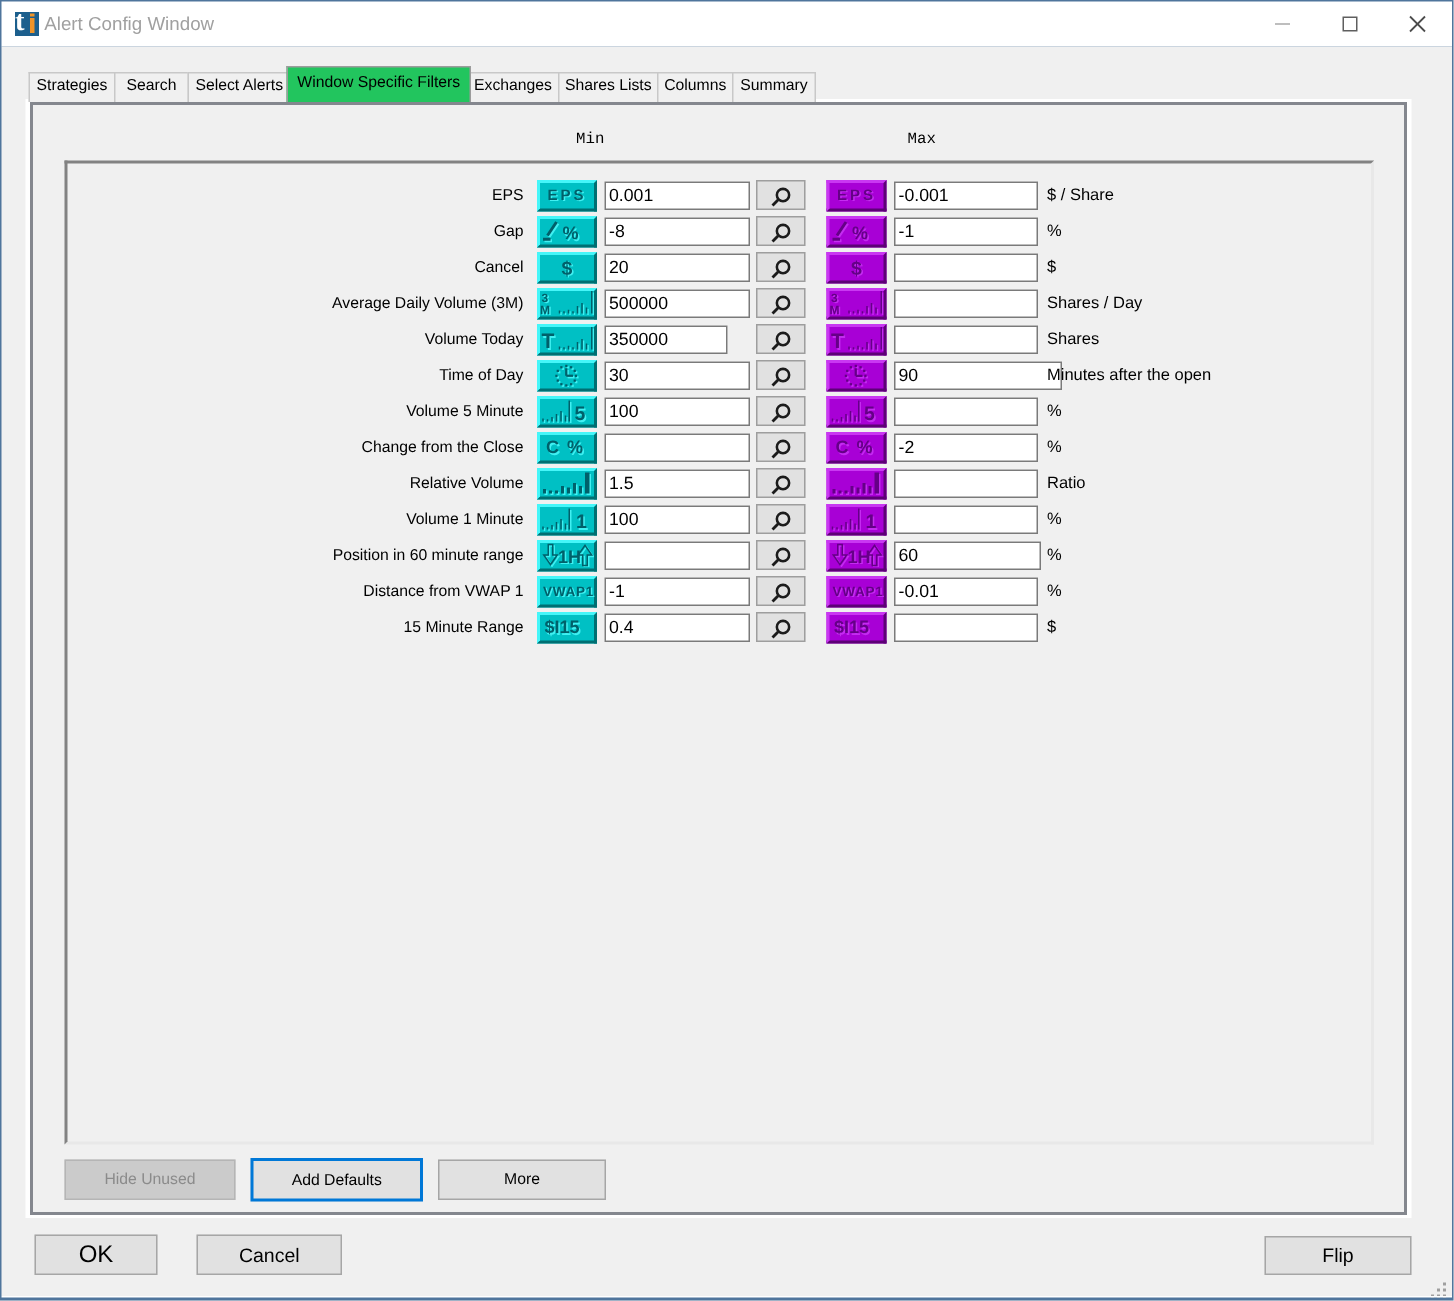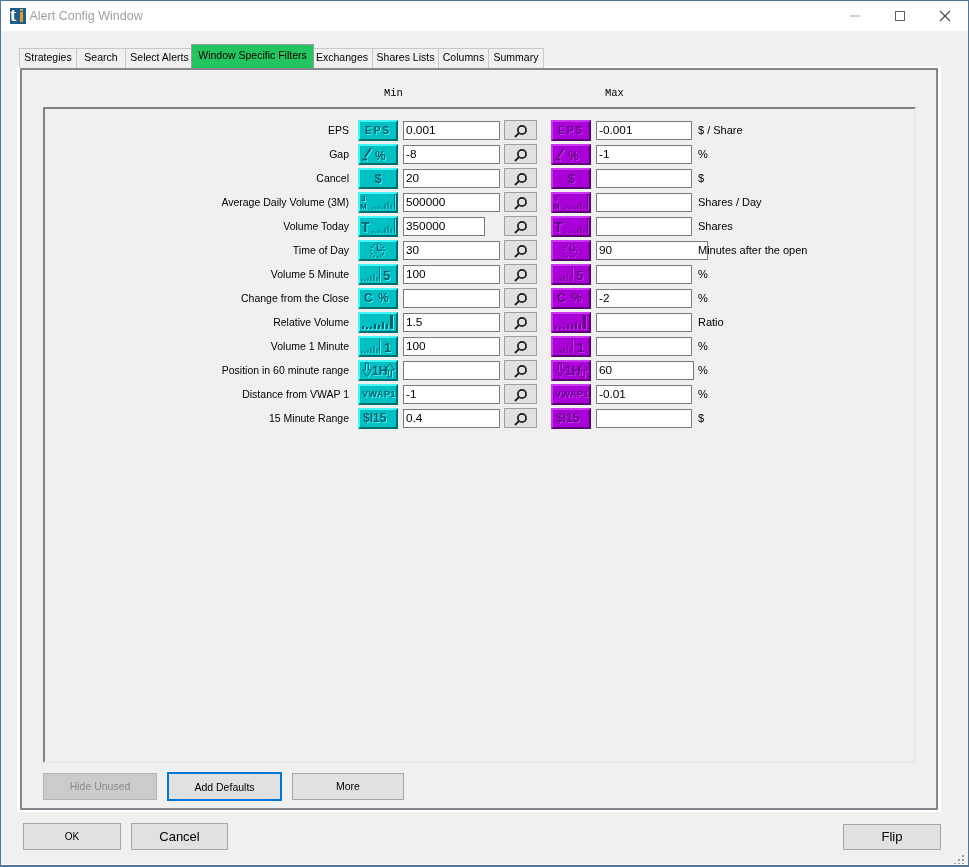--- a/index.html
+++ b/index.html
@@ -577,21 +577,21 @@
       <line x1="13.8" y1="12.2" x2="10" y2="16" stroke="#1b1b1b" stroke-width="1.9"></line>
     </svg></div>
 <div class="ic m" style="left:551px;top:408px">
     <span class="g" style="font-size:12px;font-weight:bold;padding-left:3px">$I15</span>
   </div>
 <div class="inp" style="left:596px;top:409px;width:96px"></div>
 <div class="unit" style="top:408px">$</div>
 <div class="btn" style="left:43px;top:773px;width:114px;height:27px;line-height:25px;background:#cbcbcb;border-color:#b5b5b5;color:#8b8b8b">Hide Unused</div>
 <div class="btn" style="left:167px;top:772px;width:115px;height:29px;line-height:26px;border:2px solid #0078d7">Add Defaults</div>
 <div class="btn" style="left:292px;top:773px;width:112px;height:27px;line-height:25px">More</div>
-<div class="btn" style="left:23px;top:823px;width:98px;height:27px;line-height:25px;font-size:10px">OK</div>
+<div class="btn" style="left:23px;top:823px;width:82px;height:27px;line-height:25px;font-size:16px">OK</div>
 <div class="btn" style="left:131px;top:823px;width:97px;height:27px;line-height:25px;font-size:13px">Cancel</div>
 <div class="btn" style="left:843px;top:824px;width:98px;height:26px;line-height:24px;font-size:13px">Flip</div>
 <div id="resizegrip">
   <div style="left:962px;top:855px"></div>
   <div style="left:958px;top:859px"></div>
     <div style="left:962px;top:859px"></div>
   <div style="left:954px;top:863px"></div>
     <div style="left:958px;top:863px"></div>
     <div style="left:962px;top:863px"></div>
 </div>

